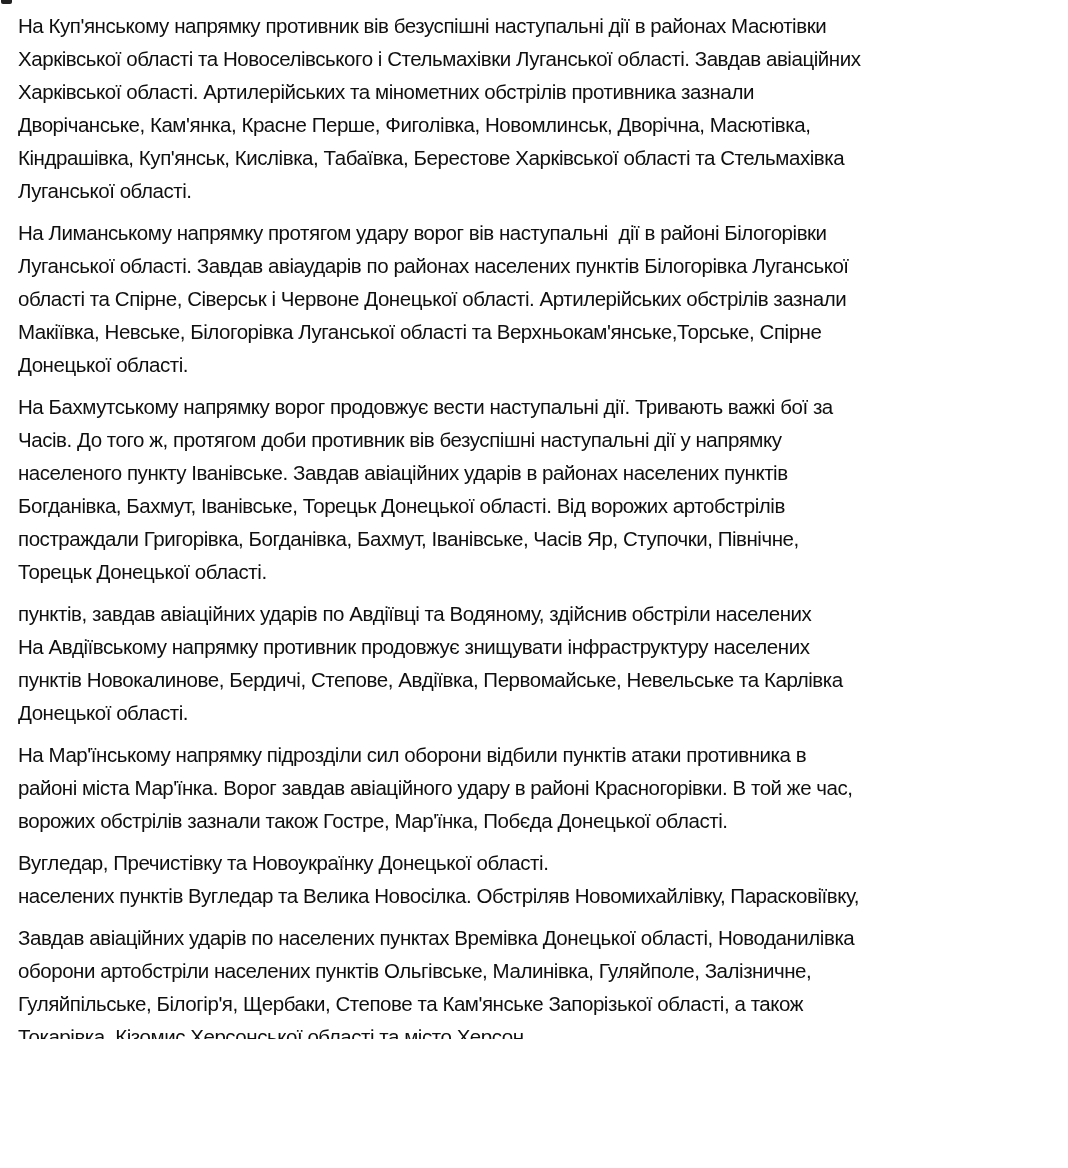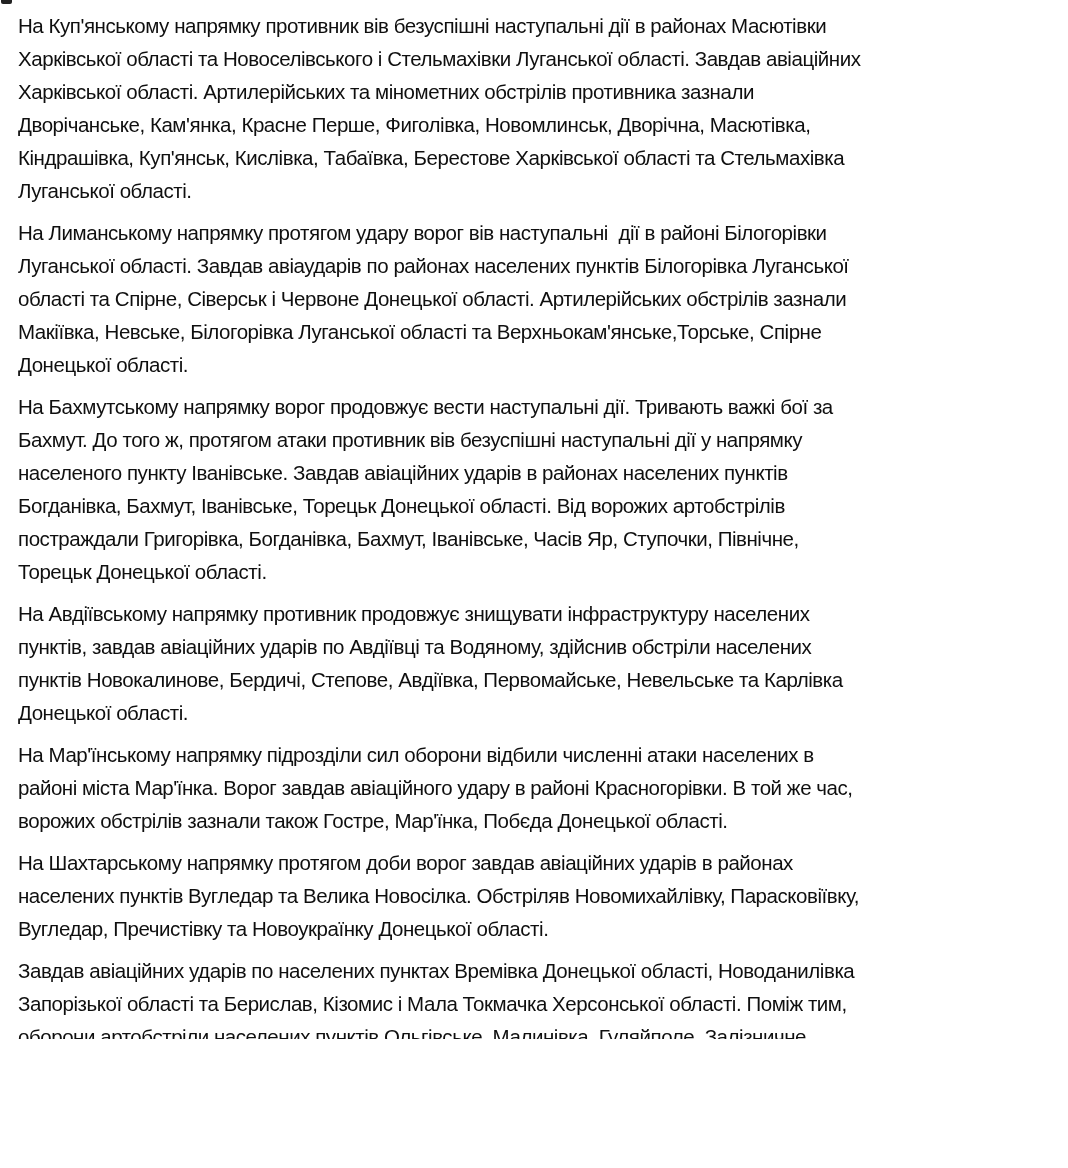--- a/index.html
+++ b/index.html
@@ -59,46 +59,44 @@
   <p class="para">
     <span class="line">На Лиманському напрямку протягом удару ворог вів наступальні  дії в районі Білогорівки</span>
     <span class="line">Луганської області. Завдав авіаударів по районах населених пунктів Білогорівка Луганської</span>
     <span class="line">області та Спірне, Сіверськ і Червоне Донецької області. Артилерійських обстрілів зазнали</span>
     <span class="line">Макіївка, Невське, Білогорівка Луганської області та Верхньокам'янське,Торське, Спірне</span>
     <span class="line">Донецької області.</span>
   </p>
 
   <p class="para">
     <span class="line">На Бахмутському напрямку ворог продовжує вести наступальні дії. Тривають важкі бої за</span>
-    <span class="line">Бахмут. До того ж, протягом атаки противник вів безуспішні наступальні дії у напрямку</span>
+    <span class="line">Часів. До того ж, протягом доби противник вів безуспішні наступальні дії у напрямку</span>
     <span class="line">населеного пункту Іванівське. Завдав авіаційних ударів в районах населених пунктів</span>
     <span class="line">Богданівка, Бахмут, Іванівське, Торецьк Донецької області. Від ворожих артобстрілів</span>
     <span class="line">постраждали Григорівка, Богданівка, Бахмут, Іванівське, Часів Яр, Ступочки, Північне,</span>
     <span class="line">Торецьк Донецької області.</span>
   </p>
 
   <p class="para">
+    <span class="line">пунктів, завдав авіаційних ударів по Авдіївці та Водяному, здійснив обстріли населених</span>
     <span class="line">На Авдіївському напрямку противник продовжує знищувати інфраструктуру населених</span>
-    <span class="line">пунктів, завдав авіаційних ударів по Авдіївці та Водяному, здійснив обстріли населених</span>
     <span class="line">пунктів Новокалинове, Бердичі, Степове, Авдіївка, Первомайське, Невельське та Карлівка</span>
     <span class="line">Донецької області.</span>
   </p>
 
   <p class="para">
-    <span class="line">На Мар'їнському напрямку підрозділи сил оборони відбили численні атаки населених в</span>
+    <span class="line">На Мар'їнському напрямку підрозділи сил оборони відбили пунктів атаки противника в</span>
     <span class="line">районі міста Мар'їнка. Ворог завдав авіаційного удару в районі Красногорівки. В той же час,</span>
     <span class="line">ворожих обстрілів зазнали також Гостре, Мар'їнка, Побєда Донецької області.</span>
   </p>
 
   <p class="para">
-    <span class="line">На Шахтарському напрямку протягом доби ворог завдав авіаційних ударів в районах</span>
+    <span class="line">Вугледар, Пречистівку та Новоукраїнку Донецької області.</span>
     <span class="line">населених пунктів Вугледар та Велика Новосілка. Обстріляв Новомихайлівку, Парасковіївку,</span>
-    <span class="line">Вугледар, Пречистівку та Новоукраїнку Донецької області.</span>
   </p>
 
   <p class="para">
     <span class="line">Завдав авіаційних ударів по населених пунктах Времівка Донецької області, Новоданилівка</span>
-    <span class="line">Запорізької області та Берислав, Кізомис і Мала Токмачка Херсонської області. Поміж тим,</span>
     <span class="line">оборони артобстріли населених пунктів Ольгівське, Малинівка, Гуляйполе, Залізничне,</span>
     <span class="line">Гуляйпільське, Білогір'я, Щербаки, Степове та Кам'янське Запорізької області, а також</span>
     <span class="line">Токарівка, Кізомис Херсонської області та місто Херсон.</span>
   </p>
 </main>
 
 </body></html>

